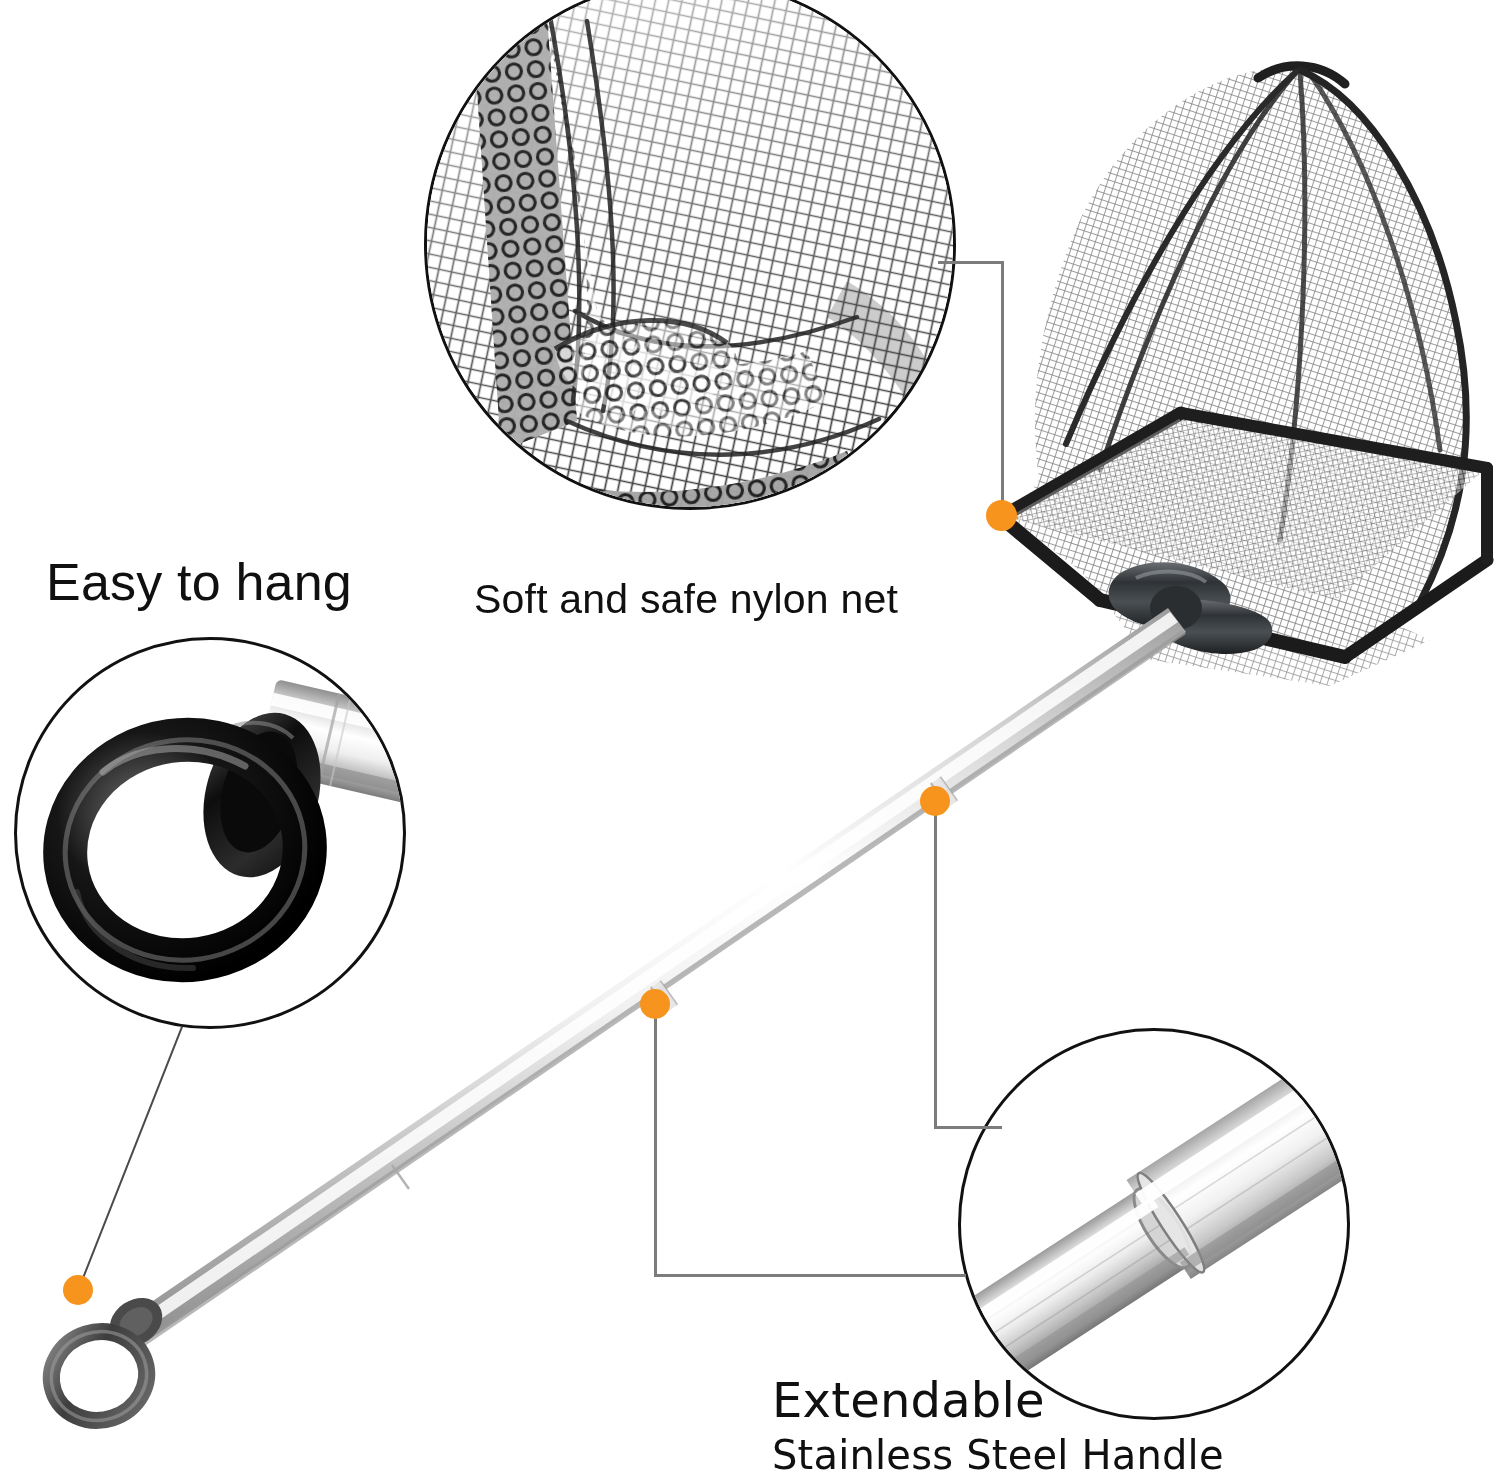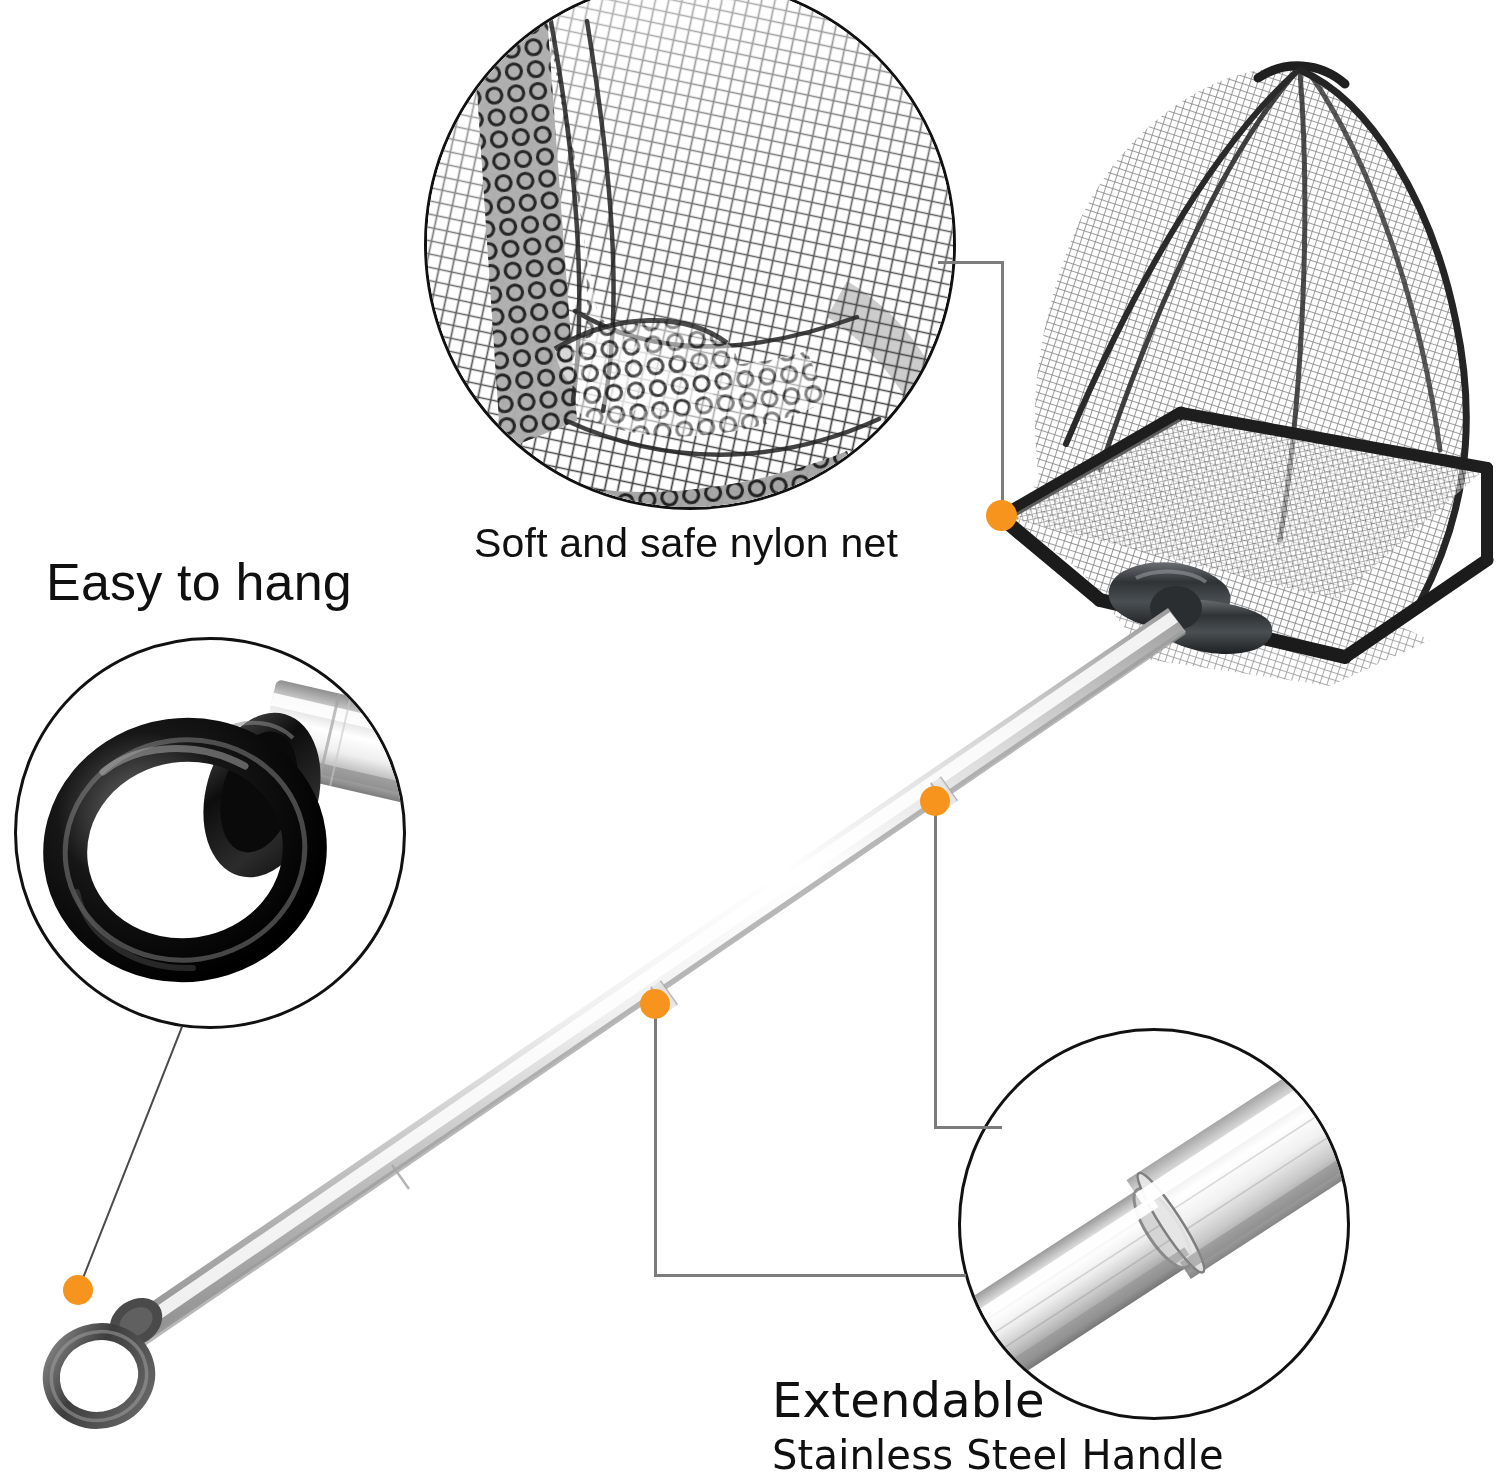--- a/index.html
+++ b/index.html
@@ -24,21 +24,21 @@
     white-space: nowrap;
     font-weight: 400;
     letter-spacing: 0.2px;
   }
   #label-easy-hang {
     left: 46px; top: 552px;
     font-size: 52px;
     font-family: "Liberation Sans", sans-serif;
   }
   #label-nylon-net {
-    left: 474px; top: 520px;
+    left: 474px; top: 576px;
     font-size: 41px;
     font-family: "Liberation Sans", sans-serif;
   }
   #label-extendable {
     left: 772px; top: 1372px;
     font-size: 48px;
     font-family: "DejaVu Sans", sans-serif;
   }
   #label-steel-handle {
     left: 772px; top: 1432px;

